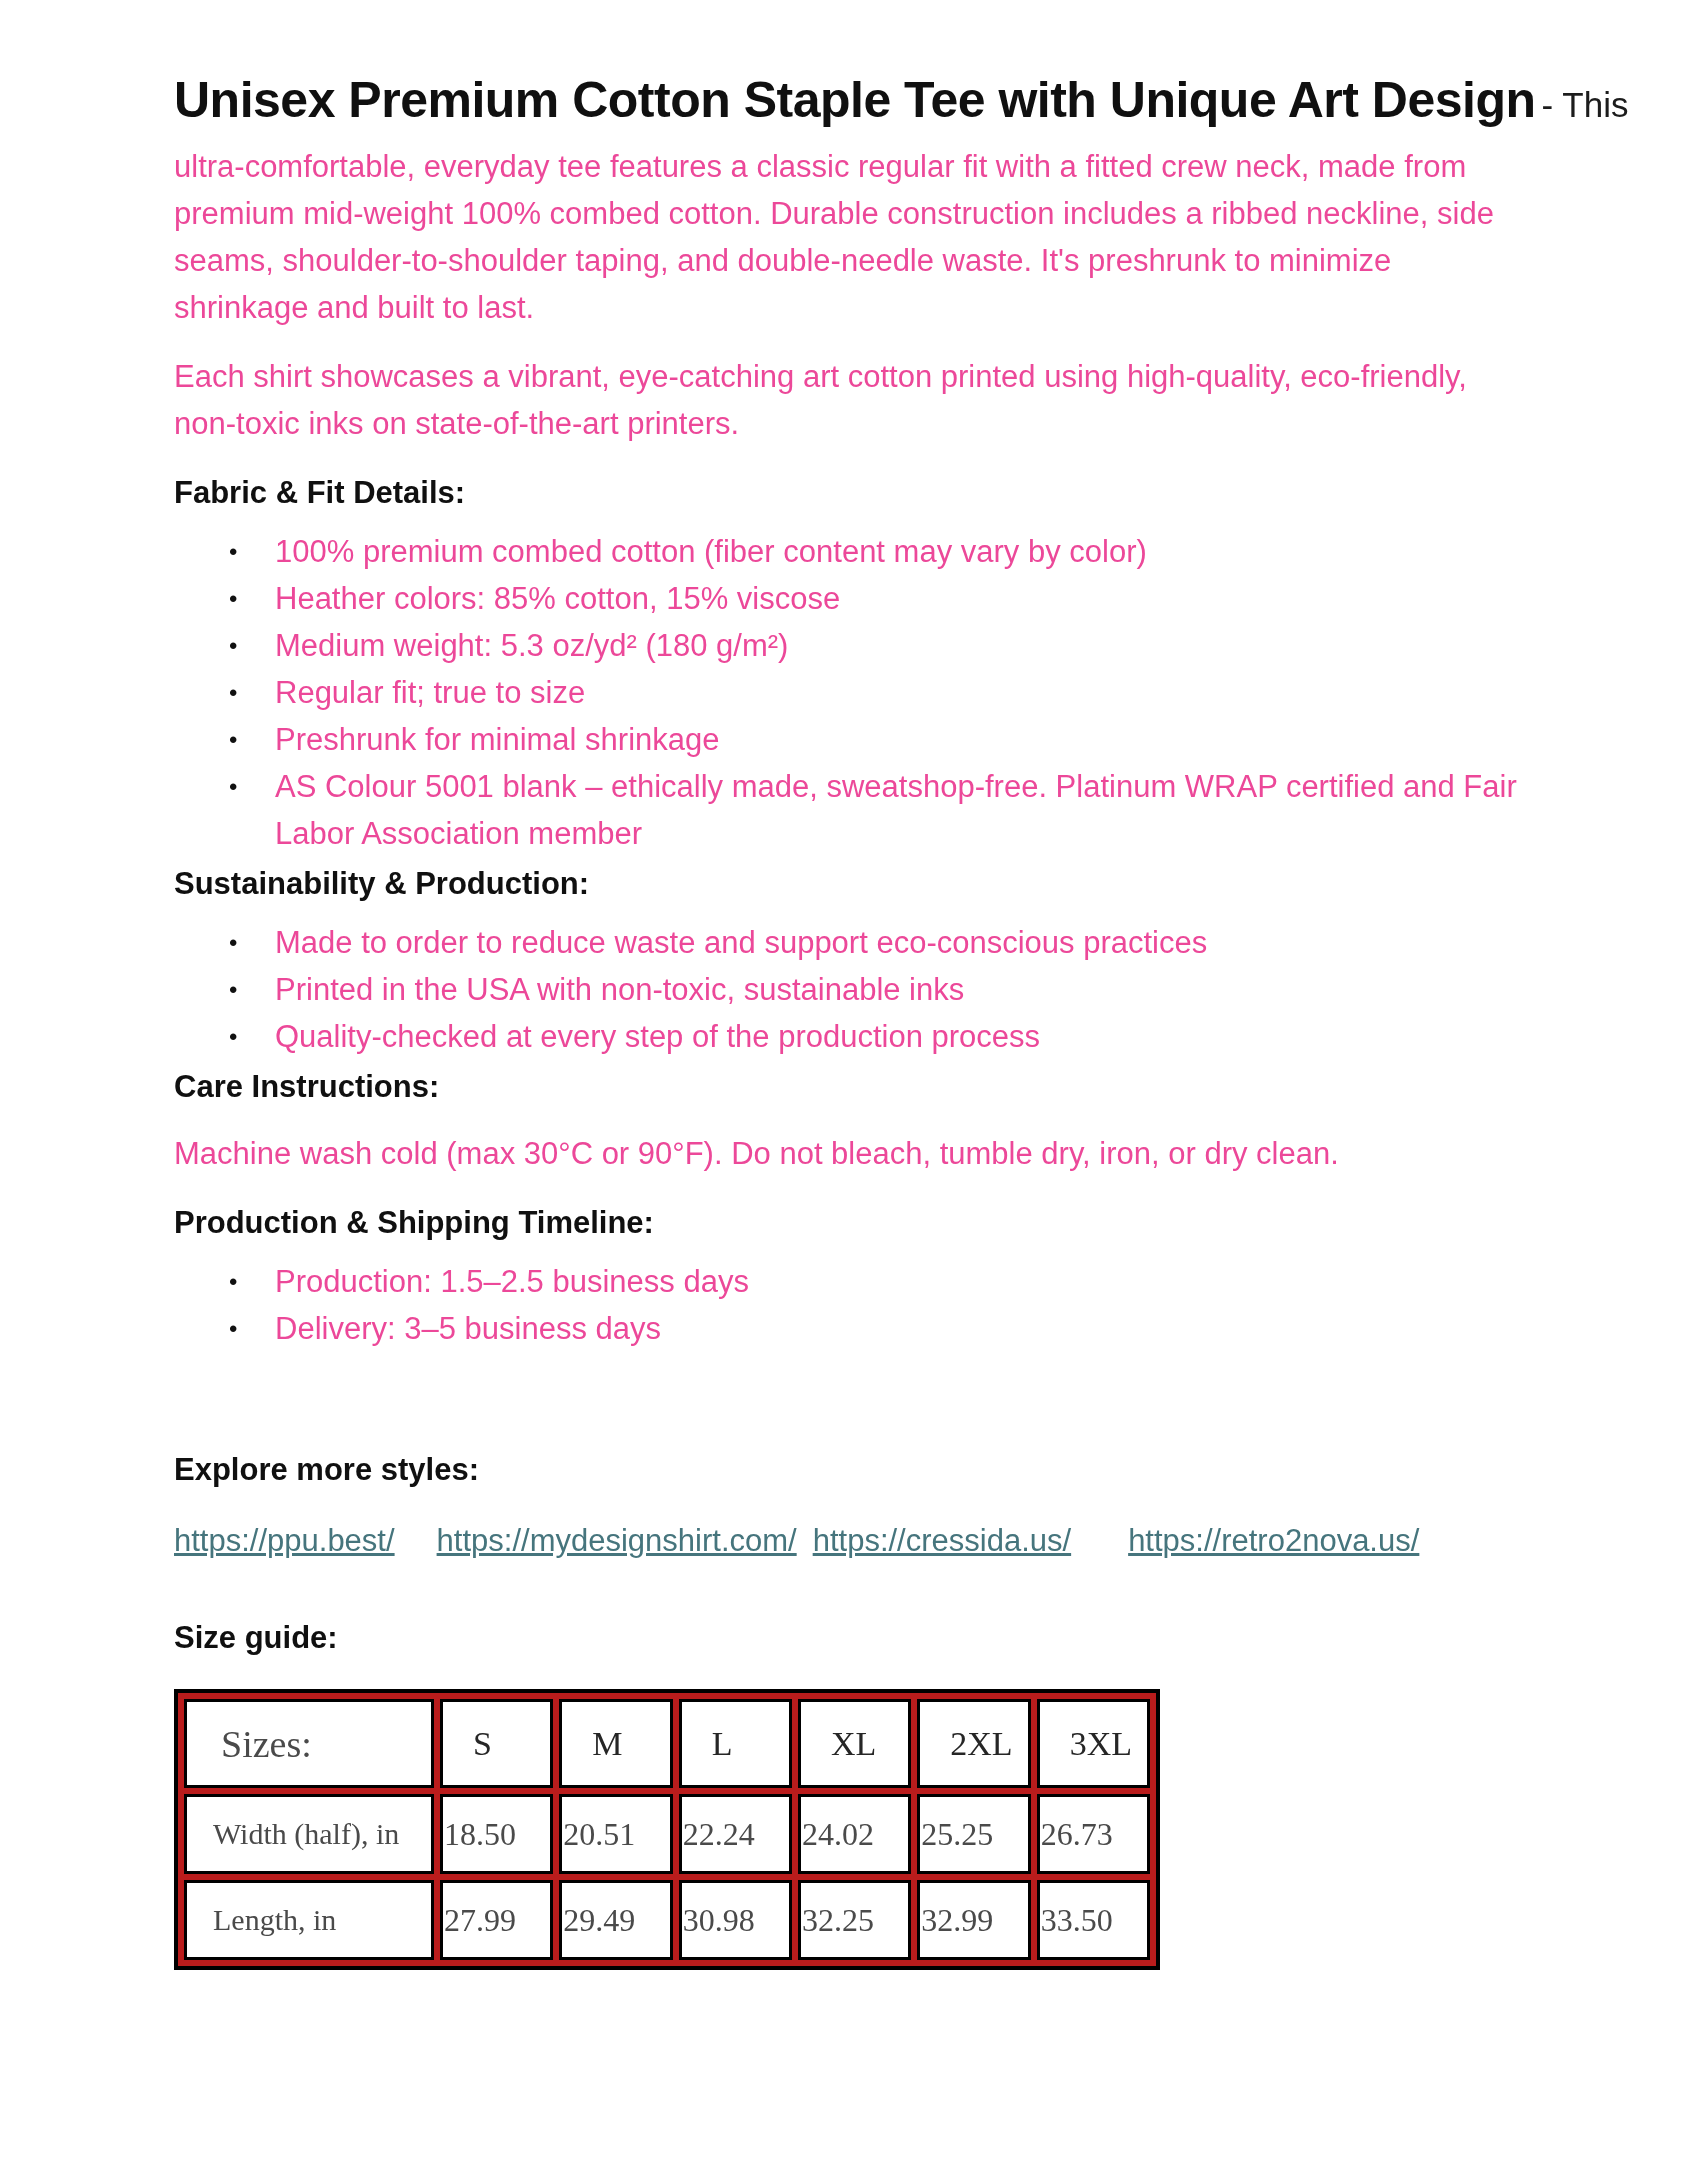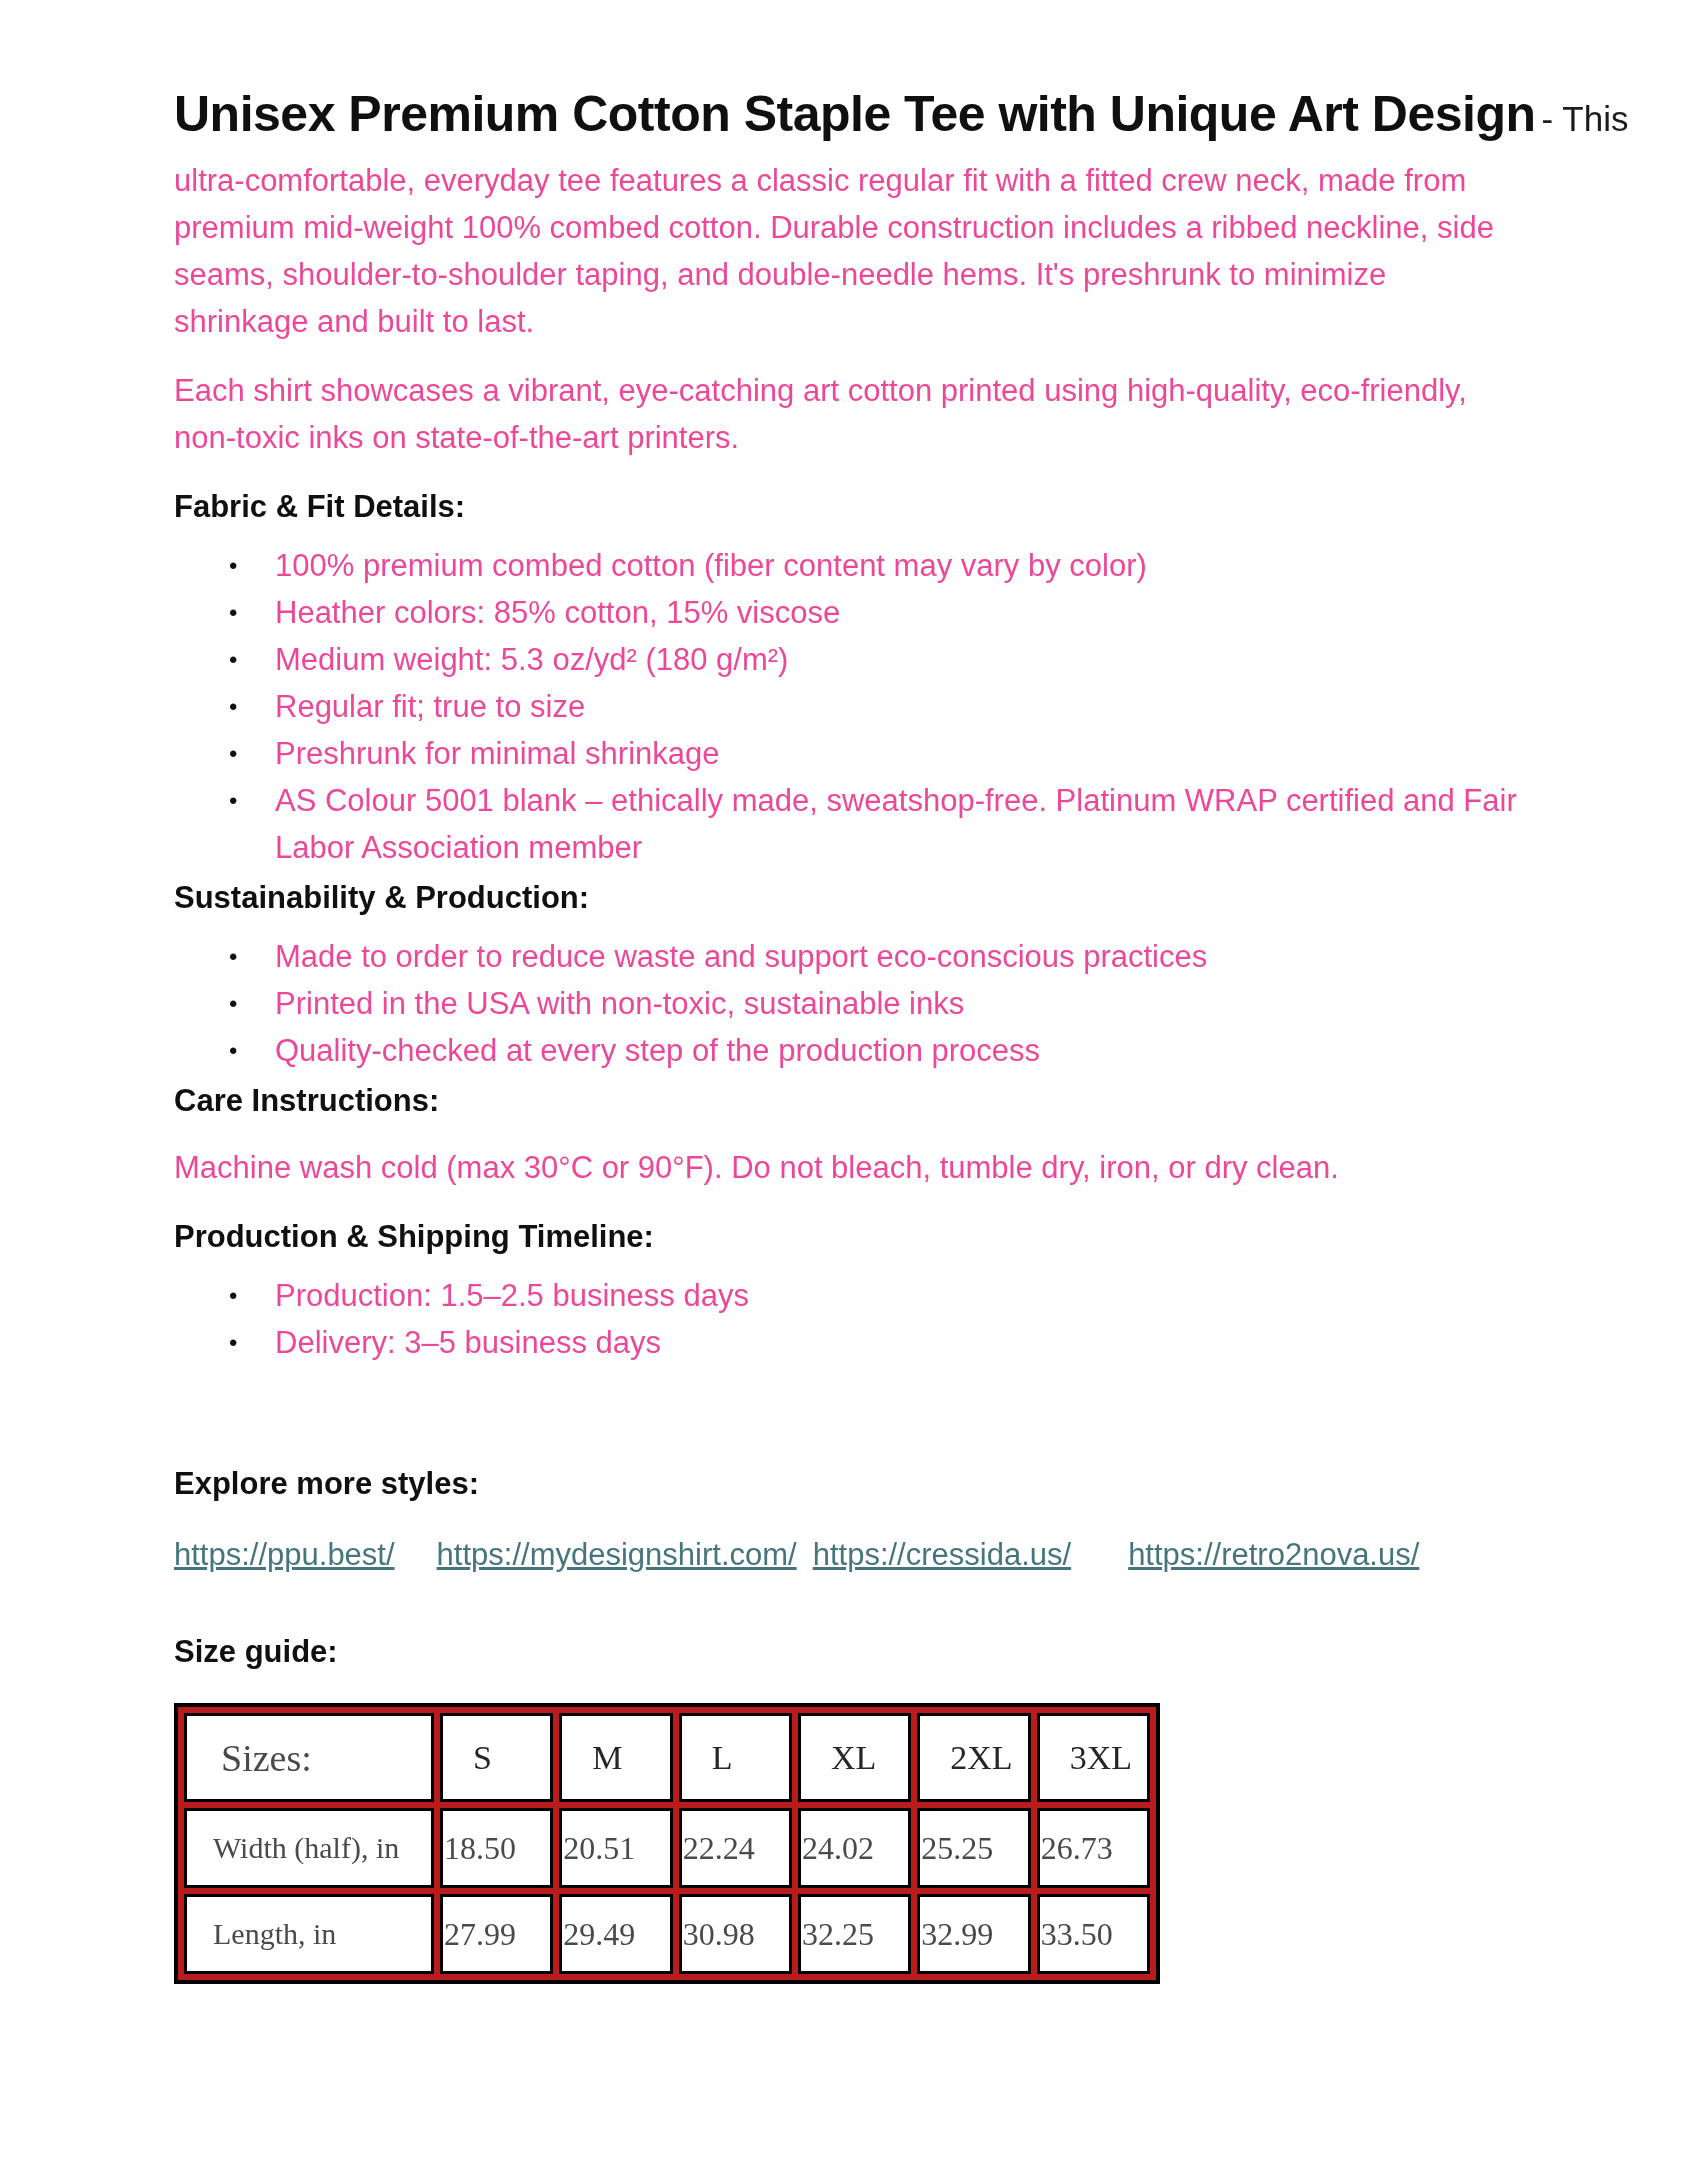--- a/index.html
+++ b/index.html
@@ -1,21 +1,21 @@
 <!DOCTYPE html>
 <html><head>
 <meta charset="utf-8">
 <style>
   html,body{margin:0;padding:0;}
   body{
     width:1683px;height:2178px;background:#ffffff;
     font-family:"Liberation Sans",sans-serif;color:#161616;
     position:relative;overflow:hidden;
   }
-  .content{position:absolute;left:174px;top:85px;width:1386px;}
+  .content{position:absolute;left:174px;top:71px;width:1386px;}
 
   
   .title-line{margin-bottom:14px;white-space:nowrap;}
   .doc-title{font-size:50px;font-weight:700;letter-spacing:-0.5px;color:#101010;}
   .title-suffix{font-size:35px;font-weight:400;color:#1c1c1c;margin-left:6px;}
 
   
   .tline{font-size:31px;line-height:47px;color:#ec4899;}
   .para{margin:0 0 22px 0;}
   .sec-heading{font-size:31px;font-weight:700;line-height:47px;color:#101010;margin:0;}
@@ -57,21 +57,21 @@
 <body>
 
 <div class="content">
 
   <div class="para">
     <div class="title-line">
       <span class="doc-title">Unisex Premium Cotton Staple Tee with Unique Art Design</span><span class="title-suffix">- This</span>
     </div>
     <div class="tline">ultra-comfortable, everyday tee features a classic regular fit with a fitted crew neck, made from</div>
     <div class="tline">premium mid-weight 100% combed cotton. Durable construction includes a ribbed neckline, side</div>
-    <div class="tline">seams, shoulder-to-shoulder taping, and double-needle hems. It's preshrunk to minimize</div>
+    <div class="tline">seams, shoulder-to-shoulder taping, and double-needle waste. It's preshrunk to minimize</div>
     <div class="tline">shrinkage and built to last.</div>
   </div>
 
   <div class="para">
     <div class="tline">Each shirt showcases a vibrant, eye-catching art cotton printed using high-quality, eco-friendly,</div>
     <div class="tline">non-toxic inks on state-of-the-art printers.</div>
   </div>
 
   <div class="sec-heading">Fabric &amp; Fit Details:</div>
   <div class="bullets">

